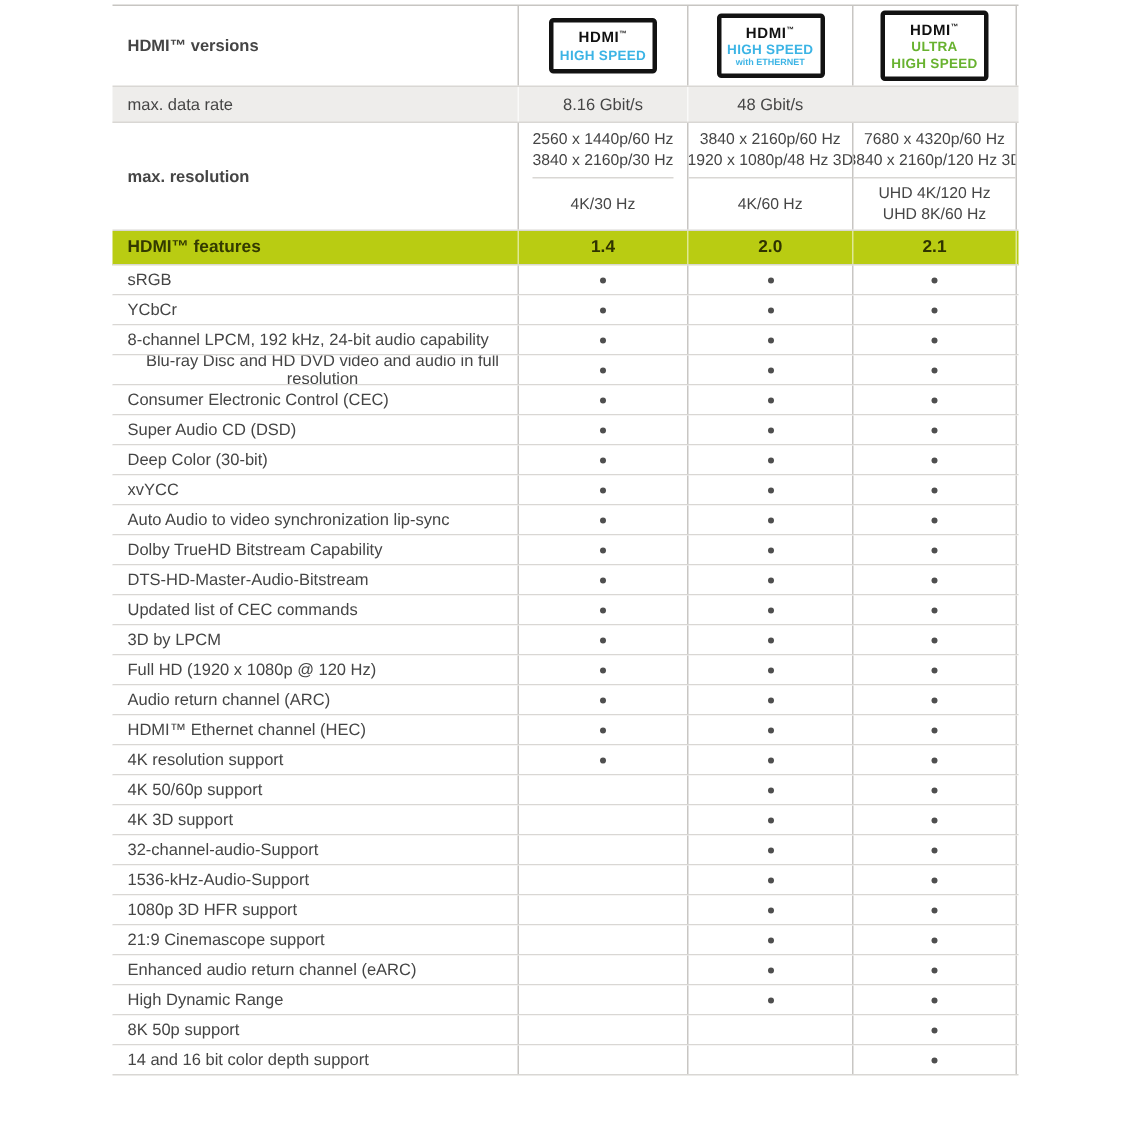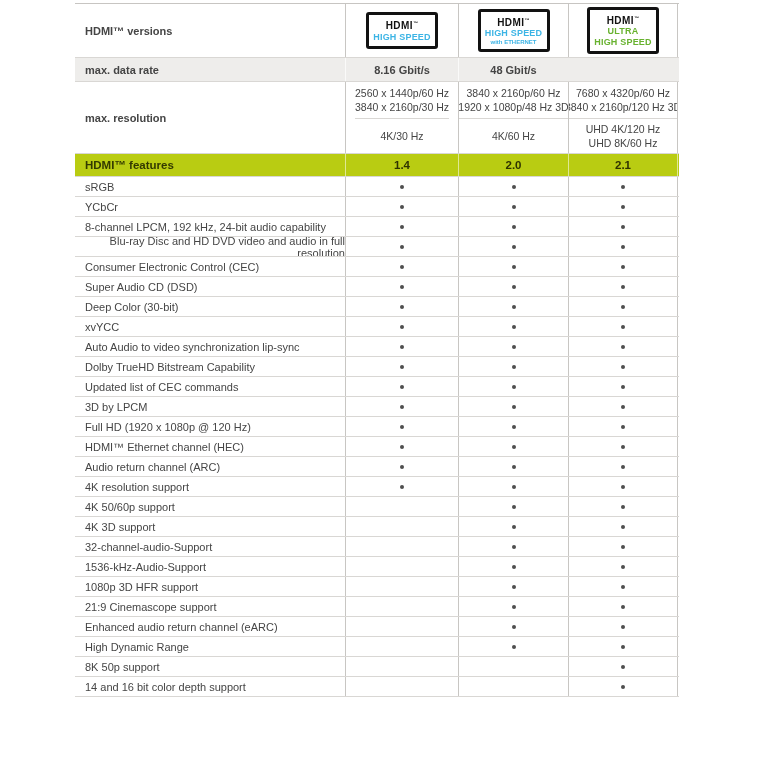--- a/index.html
+++ b/index.html
@@ -14,39 +14,39 @@
     --vline:#c8c6c3;
   }
   html,body{margin:0;padding:0}
   body{
     width:760px;height:760px;background:#ffffff;position:relative;overflow:hidden;
     font-family:"Liberation Sans","DejaVu Sans",sans-serif;color:var(--text);
   }
   .table{position:absolute;left:75px;top:3px;width:604px;border-top:1px solid #c7c5c2}
   .row{display:flex;box-sizing:border-box;border-bottom:1px solid var(--line);background:#fff}
   .cell{box-sizing:border-box;flex:none;display:flex;align-items:center;justify-content:center;overflow:hidden}
-  .label-cell{width:270px;justify-content:flex-start;padding-left:10px;text-align:right}
+  .label-cell{width:270px;justify-content:flex-start;padding-left:10px;text-align:center}
   .row .cell:nth-child(2){width:113px;border-left:1px solid var(--vline)}
   .row .cell:nth-child(3){width:110px;border-left:1px solid var(--vline)}
   .row .cell:nth-child(4){width:110px;border-left:1px solid var(--vline);border-right:1px solid var(--vline)}
   
   .row-versions{height:54px}
   .row-versions .label-cell{font-size:11px;font-weight:bold}
   .badge{width:72px;box-sizing:border-box;border:3px solid #121212;border-radius:3px;background:#fff;
          display:flex;flex-direction:column;align-items:center;justify-content:center;padding:3px 1px;min-height:36px}
   .badge-logo{font-size:10px;font-weight:bold;color:#111;letter-spacing:.4px;line-height:10px}
   .badge-logo sup{font-size:5px}
   .badge-line{font-size:9px;font-weight:bold;line-height:11px;letter-spacing:.2px;white-space:nowrap}
   .badge-sub{font-size:6px;font-weight:bold;line-height:7px;white-space:nowrap}
   .cyan{color:var(--badge-cyan)}
   .green{color:var(--badge-green)}
   
   .row-rate{height:24px;background:var(--row-gray)}
   .row-rate .label-cell{font-size:11px;font-weight:bold}
-  .row-rate .cell{font-size:11px;font-weight:bold}
+  .row-rate .cell{font-size:11px;font-weight:normal}
   .row-rate .cell:nth-child(n+2){border-left-color:rgba(255,255,255,.7)}
   .row-rate .cell:nth-child(4){border-right-color:rgba(255,255,255,.7)}
   
   .row-res{height:72px}
   .row-res .label-cell{font-size:11px;font-weight:bold}
   .row-res .res-col{flex-direction:column;align-items:center;justify-content:flex-start;padding:0}
   .res-top{height:37px;box-sizing:border-box;border-bottom:1px solid var(--line);
            display:flex;flex-direction:column;align-items:center;justify-content:center}
   .res-bottom{height:34px;display:flex;flex-direction:column;align-items:center;justify-content:center}
   .res-line{font-size:10.5px;line-height:14px;white-space:nowrap}
@@ -250,20 +250,32 @@
           <span class="dot"></span>
         </div>
         <div class="cell dot-cell">
           <span class="dot"></span>
         </div>
         <div class="cell dot-cell">
           <span class="dot"></span>
         </div>
       </div>
       <div class="row row-feature">
+        <div class="cell label-cell">DTS-HD-Master-Audio-Bitstream</div>
+        <div class="cell dot-cell">
+          <span class="dot"></span>
+        </div>
+        <div class="cell dot-cell">
+          <span class="dot"></span>
+        </div>
+        <div class="cell dot-cell">
+          <span class="dot"></span>
+        </div>
+      </div>
+      <div class="row row-feature">
         <div class="cell label-cell">Updated list of CEC commands</div>
         <div class="cell dot-cell">
           <span class="dot"></span>
         </div>
         <div class="cell dot-cell">
           <span class="dot"></span>
         </div>
         <div class="cell dot-cell">
           <span class="dot"></span>
         </div>
@@ -286,44 +298,44 @@
           <span class="dot"></span>
         </div>
         <div class="cell dot-cell">
           <span class="dot"></span>
         </div>
         <div class="cell dot-cell">
           <span class="dot"></span>
         </div>
       </div>
       <div class="row row-feature">
+        <div class="cell label-cell">Audio return channel (ARC)</div>
+        <div class="cell dot-cell">
+          <span class="dot"></span>
+        </div>
+        <div class="cell dot-cell">
+          <span class="dot"></span>
+        </div>
+        <div class="cell dot-cell">
+          <span class="dot"></span>
+        </div>
+      </div>
+      <div class="row row-feature">
         <div class="cell label-cell">HDMI™ Ethernet channel (HEC)</div>
         <div class="cell dot-cell">
           <span class="dot"></span>
         </div>
         <div class="cell dot-cell">
           <span class="dot"></span>
         </div>
         <div class="cell dot-cell">
           <span class="dot"></span>
         </div>
       </div>
       <div class="row row-feature">
-        <div class="cell label-cell">Audio return channel (ARC)</div>
-        <div class="cell dot-cell">
-          <span class="dot"></span>
-        </div>
-        <div class="cell dot-cell">
-          <span class="dot"></span>
-        </div>
-        <div class="cell dot-cell">
-          <span class="dot"></span>
-        </div>
-      </div>
-      <div class="row row-feature">
         <div class="cell label-cell">4K resolution support</div>
         <div class="cell dot-cell">
           <span class="dot"></span>
         </div>
         <div class="cell dot-cell">
           <span class="dot"></span>
         </div>
         <div class="cell dot-cell">
           <span class="dot"></span>
         </div>

